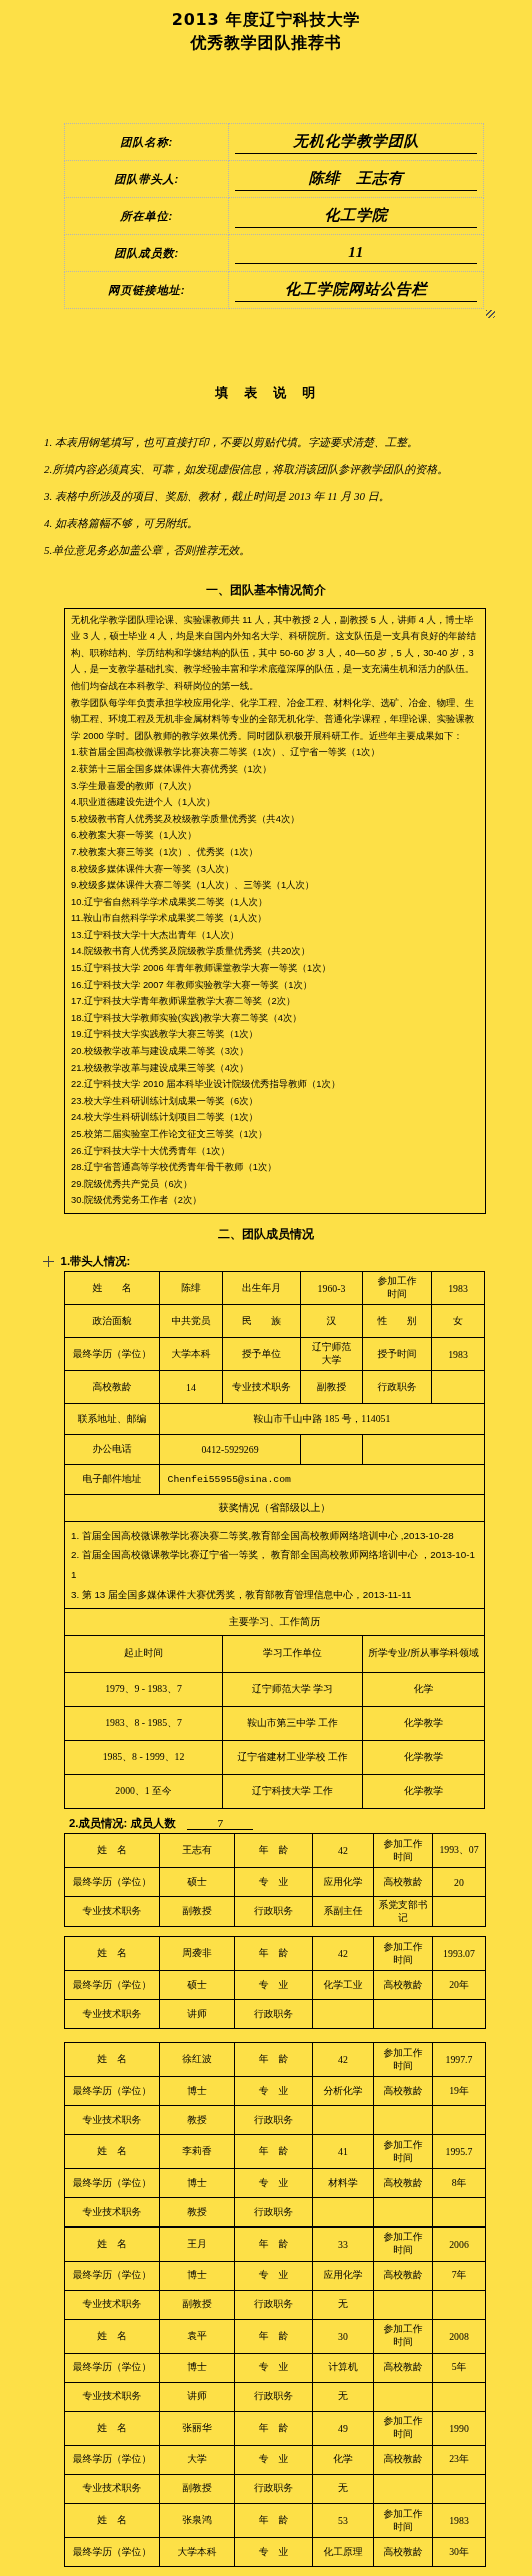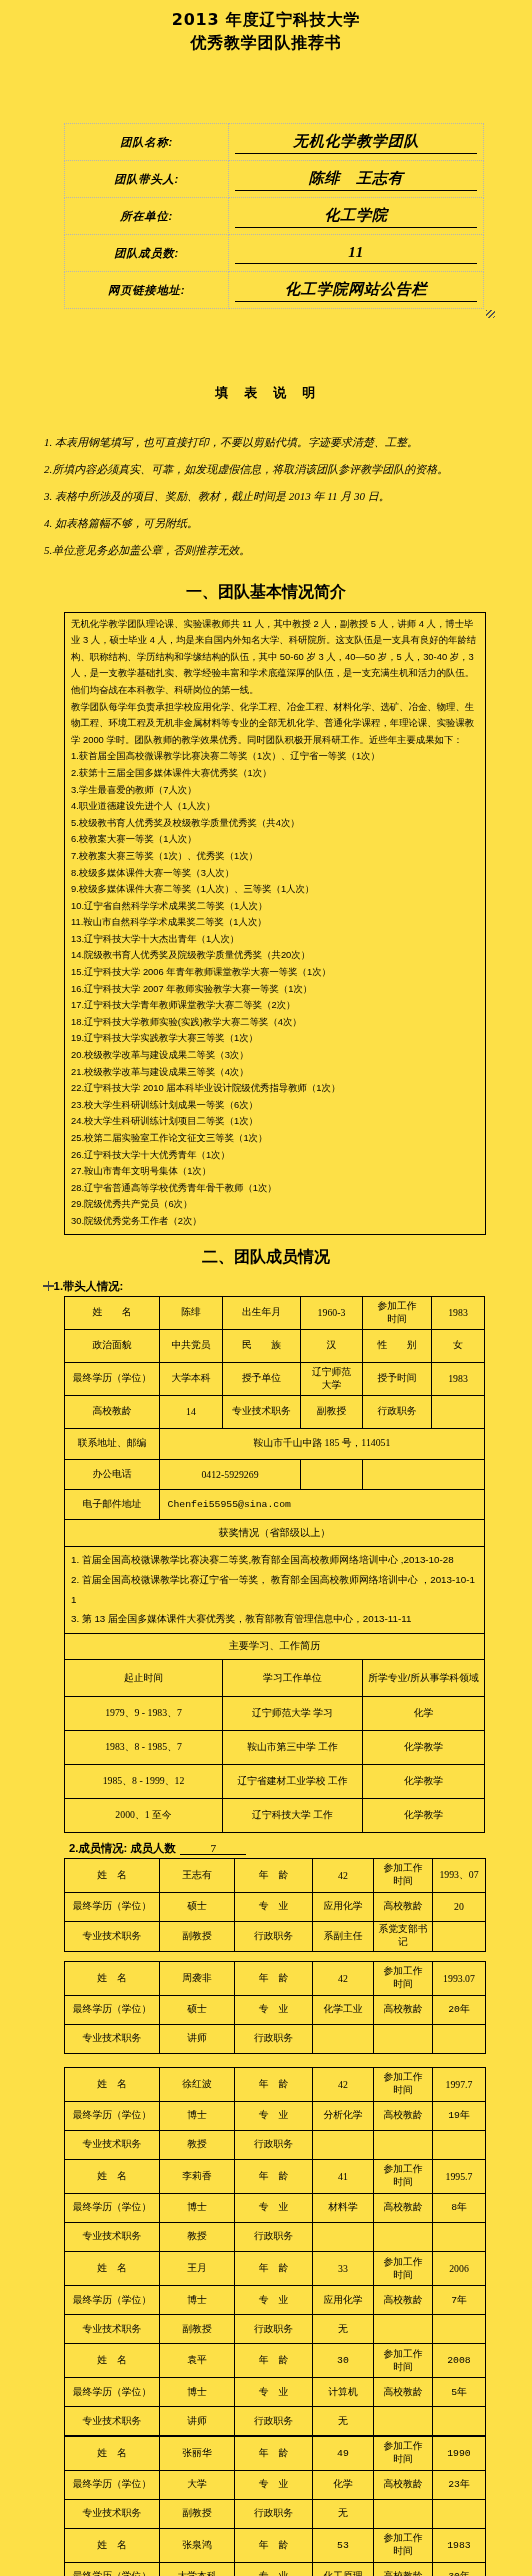--- a/index.html
+++ b/index.html
@@ -22,33 +22,33 @@
   .resize-handle{position:absolute;right:-10.6px;bottom:-9px;width:8.3px;height:8.3px;
          background:repeating-linear-gradient(135deg,#555 0 1.1px,transparent 1.1px 3.4px);}
 
   
   .instr-head{margin:75px 0 0;text-align:center;font-size:13px;font-weight:bold;letter-spacing:1.5px;}
   .instructions{margin:27px 44px 0 44px;font-family:"Liberation Serif","DejaVu Serif",serif;
                 font-style:italic;font-size:11px;}
   .instr-item{line-height:27px;padding-left:19.6px;text-indent:-19.6px;}
 
   
-  .sec-head{text-align:center;font-size:16px;font-weight:bold;margin:8px;}
+  .sec-head{text-align:center;font-size:12px;font-weight:bold;margin:8px;}
   #sec1-head{margin-top:18px;}
   #sec2-head{margin-top:12px;}
 
   
   .intro-box{margin:9px auto 0 64px;width:408px;border:1.5px solid #000;
              padding:2.3px 6px 4.5px;font-size:9.4px;line-height:16.6px;}
   .intro-box p{margin:0;}
   .ach-line{line-height:16.6px;}
 
   
   .sub-label{margin:10.6px 0 2.3px 43px;font-size:11.3px;font-weight:bold;
-             display:flex;align-items:center;gap:0;}
+             display:flex;align-items:center;gap:7px;}
   .members-label{margin-top:7.5px;margin-left:69px;}
   .count-underline{display:inline-block;width:66px;border-bottom:0.8px solid #000;
              text-align:center;font-weight:normal;margin-left:4.5px;
              font-family:"Liberation Serif","DejaVu Serif",serif;}
 
   
   .move-handle{position:relative;width:10.6px;height:10.6px;display:inline-block;flex:0 0 10.6px;}
   .move-handle::before{content:"";position:absolute;left:0;top:4.5px;width:10.6px;height:1.5px;background:#444;}
   .move-handle::after{content:"";position:absolute;left:4.5px;top:0;width:1.5px;height:10.6px;background:#444;}
 
@@ -68,21 +68,21 @@
   .grid td.thead{height:22.6px;font-size:10.2px;}
   .grid td.awards{text-align:left;line-height:19.6px;padding:3.8px 6px;}
   .grid tr.histcols td{height:33px;}
   .grid tr.histrow td{height:30px;}
 
   table.member tr.name-row td{height:30px;}
   table.member tr.mrow td{height:25px;}
   table.member.gap1{margin-bottom:9px;}
   table.member.gap2{margin-bottom:13.6px;}
   table.member.attach{margin-top:-0.8px;}
-  td.tl{text-align:left;vertical-align:top;padding:2.3px 3.8px;font-family:Liberation Mono, monospace;}
+  td.tl{text-align:left;vertical-align:top;padding:2.3px 3.8px;}
   #members-wrap{position:relative;}
 </style>
 </head>
 <body>
 
 <div class="page">
 
   <h1 class="doc-title first">2013 年度辽宁科技大学</h1>
   <h1 class="doc-title">优秀教学团队推荐书</h1>
 
@@ -156,21 +156,20 @@
         <div class="ach-line">17.辽宁科技大学青年教师课堂教学大赛二等奖（2次）</div>
         <div class="ach-line">18.辽宁科技大学教师实验(实践)教学大赛二等奖（4次）</div>
         <div class="ach-line">19.辽宁科技大学实践教学大赛三等奖（1次）</div>
         <div class="ach-line">20.校级教学改革与建设成果二等奖（3次）</div>
         <div class="ach-line">21.校级教学改革与建设成果三等奖（4次）</div>
         <div class="ach-line">22.辽宁科技大学 2010 届本科毕业设计院级优秀指导教师（1次）</div>
         <div class="ach-line">23.校大学生科研训练计划成果一等奖（6次）</div>
         <div class="ach-line">24.校大学生科研训练计划项目二等奖（1次）</div>
         <div class="ach-line">25.校第二届实验室工作论文征文三等奖（1次）</div>
         <div class="ach-line">26.辽宁科技大学十大优秀青年（1次）</div>
-        <div class="ach-line">27.鞍山市青年文明号集体（1次）</div>
         <div class="ach-line">28.辽宁省普通高等学校优秀青年骨干教师（1次）</div>
         <div class="ach-line">29.院级优秀共产党员（6次）</div>
         <div class="ach-line">30.院级优秀党务工作者（2次）</div>
       </div>
   </div>
 
   <h2 class="sec-head" id="sec2-head">二、团队成员情况</h2>
 
   <div class="sub-label">
     <span class="move-handle"></span>

